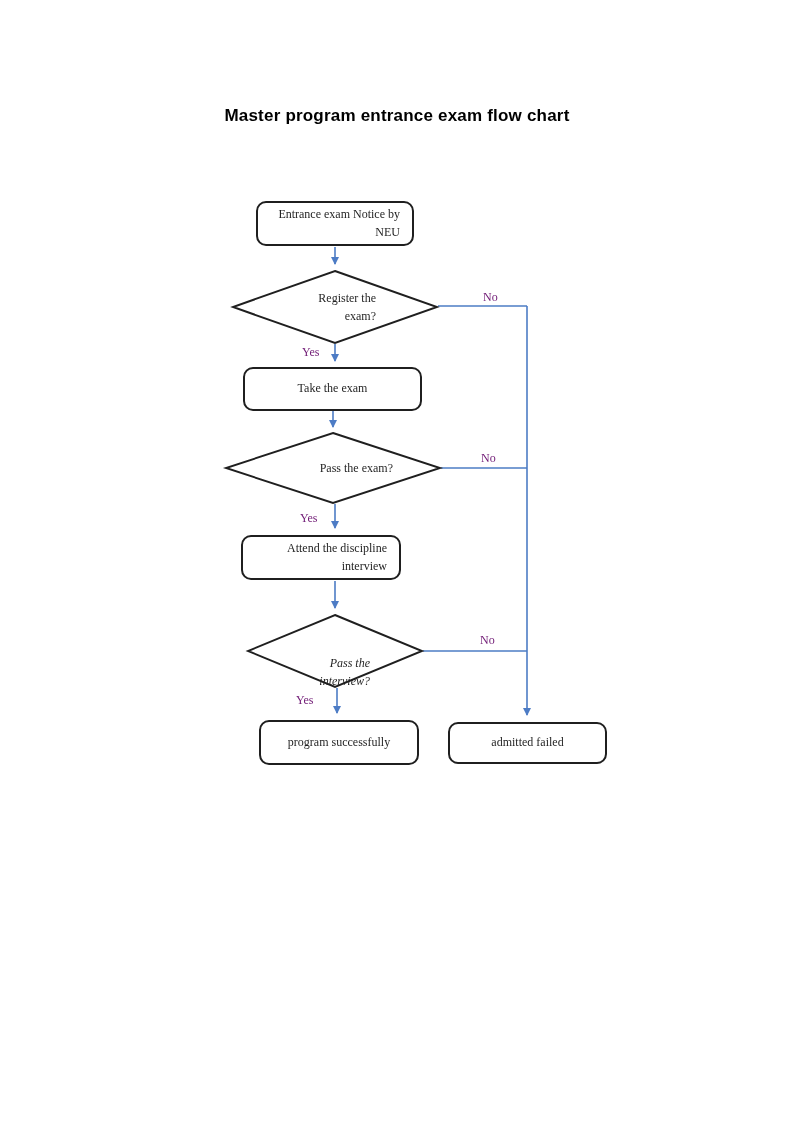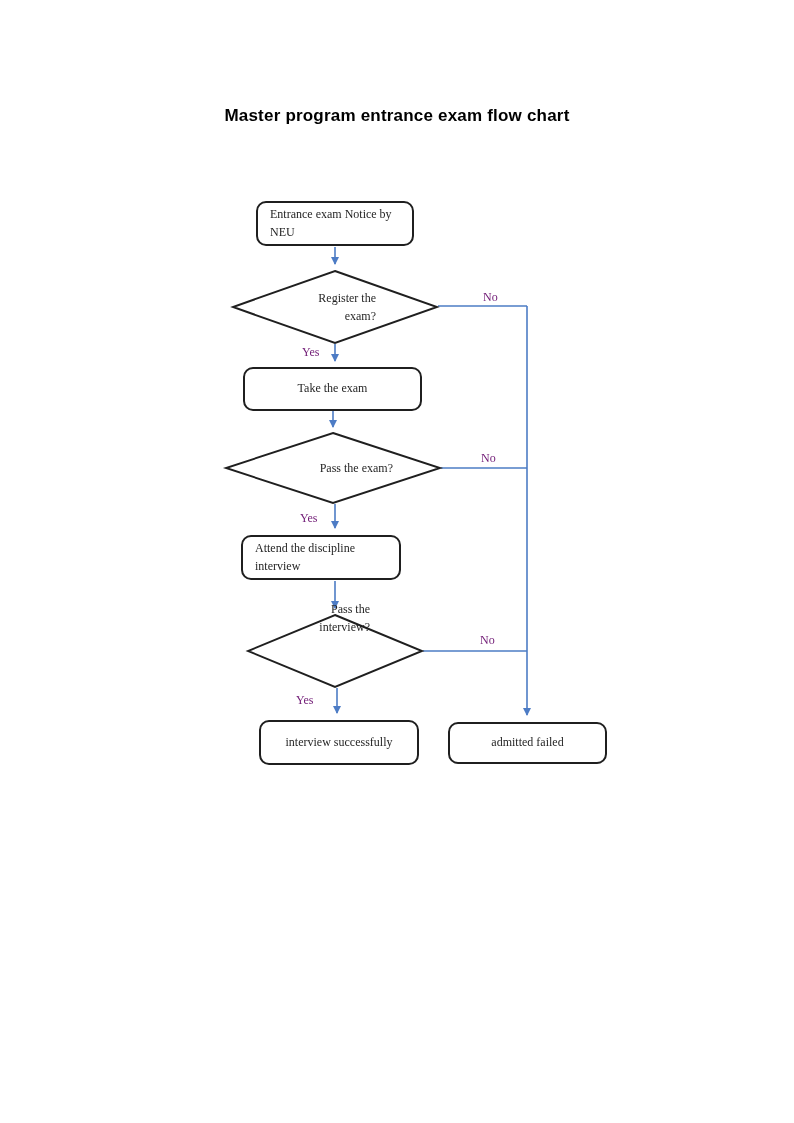--- a/index.html
+++ b/index.html
@@ -31,21 +31,21 @@
     height: 1123px;
   }
   .node-box {
     position: absolute;
     border: 2px solid #1f1f1f;
     border-radius: 10px;
     background: #ffffff;
     display: flex;
     align-items: center;
     justify-content: center;
-    text-align: left;
+    text-align: right;
     font-size: 12px;
     line-height: 1.45;
     padding: 2px 12px;
     box-sizing: border-box;
   }
   .diamond-label {
     position: absolute;
     transform: translate(-50%, -50%);
     text-align: right;
     font-size: 12px;
@@ -95,30 +95,30 @@
 
   <div class="node-box" style="left:243px; top:367px; width:179px; height:44px;padding-left:12px;">
     <span>Take the exam</span>
   </div>
 
   <div class="node-box" style="left:241px; top:535px; width:160px; height:45px;">
     <span>Attend the discipline interview</span>
   </div>
 
   <div class="node-box" style="left:259px; top:720px; width:160px; height:45px;">
-    <span>interview successfully</span>
+    <span>program successfully</span>
   </div>
 
   <div class="node-box" style="left:448px; top:722px; width:159px; height:42px;">
     <span>admitted failed</span>
   </div>
 
   <div class="diamond-label" style="left:335px; top:307px; width:82px;">Register the exam?</div>
   <div class="diamond-label" style="left:333px; top:468px; width:120px;">Pass the exam?</div>
-  <div class="diamond-label" style="left:335px; top:618px; width:70px;">Pass the interview?</div>
+  <div class="diamond-label" style="left:335px; top:672px; width:70px;font-style:italic;">Pass the interview?</div>
 
   <span class="edge-label" style="left:302px; top:345px;">Yes</span>
   <span class="edge-label" style="left:483px; top:290px;">No</span>
 
   <span class="edge-label" style="left:300px; top:511px;">Yes</span>
   <span class="edge-label" style="left:481px; top:451px;">No</span>
 
   <span class="edge-label" style="left:296px; top:693px;">Yes</span>
   <span class="edge-label" style="left:480px; top:633px;">No</span>
 

